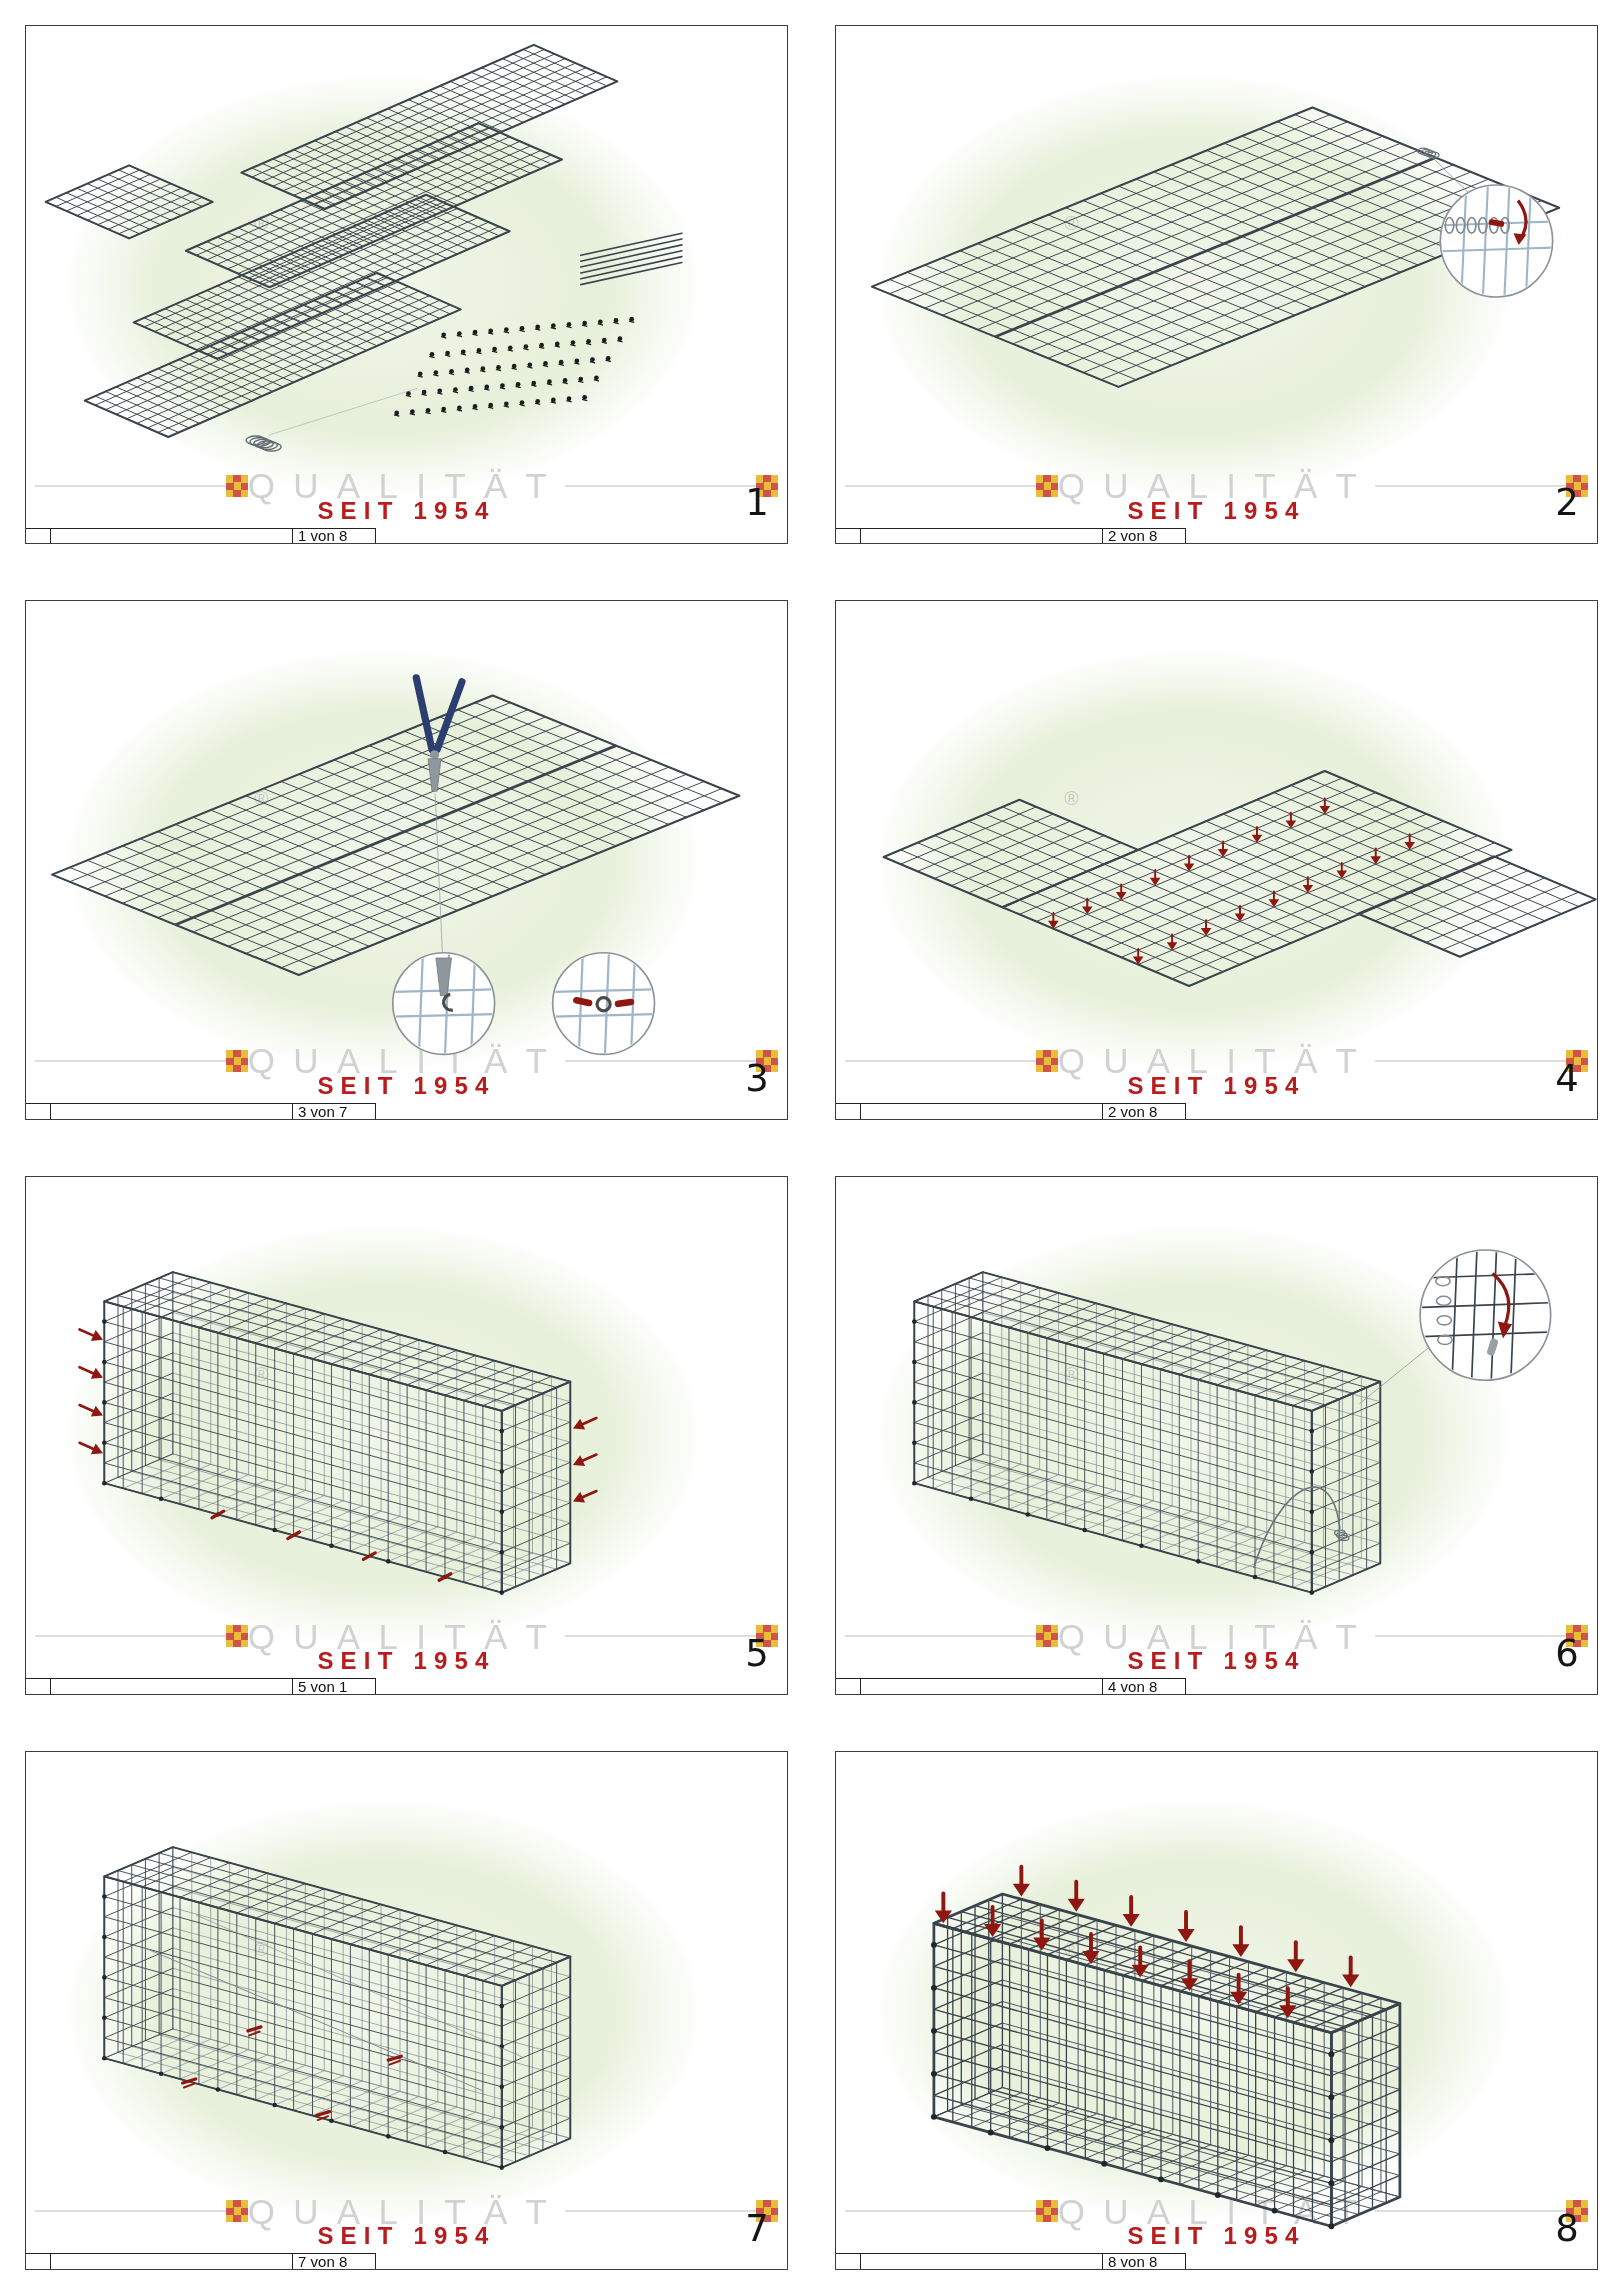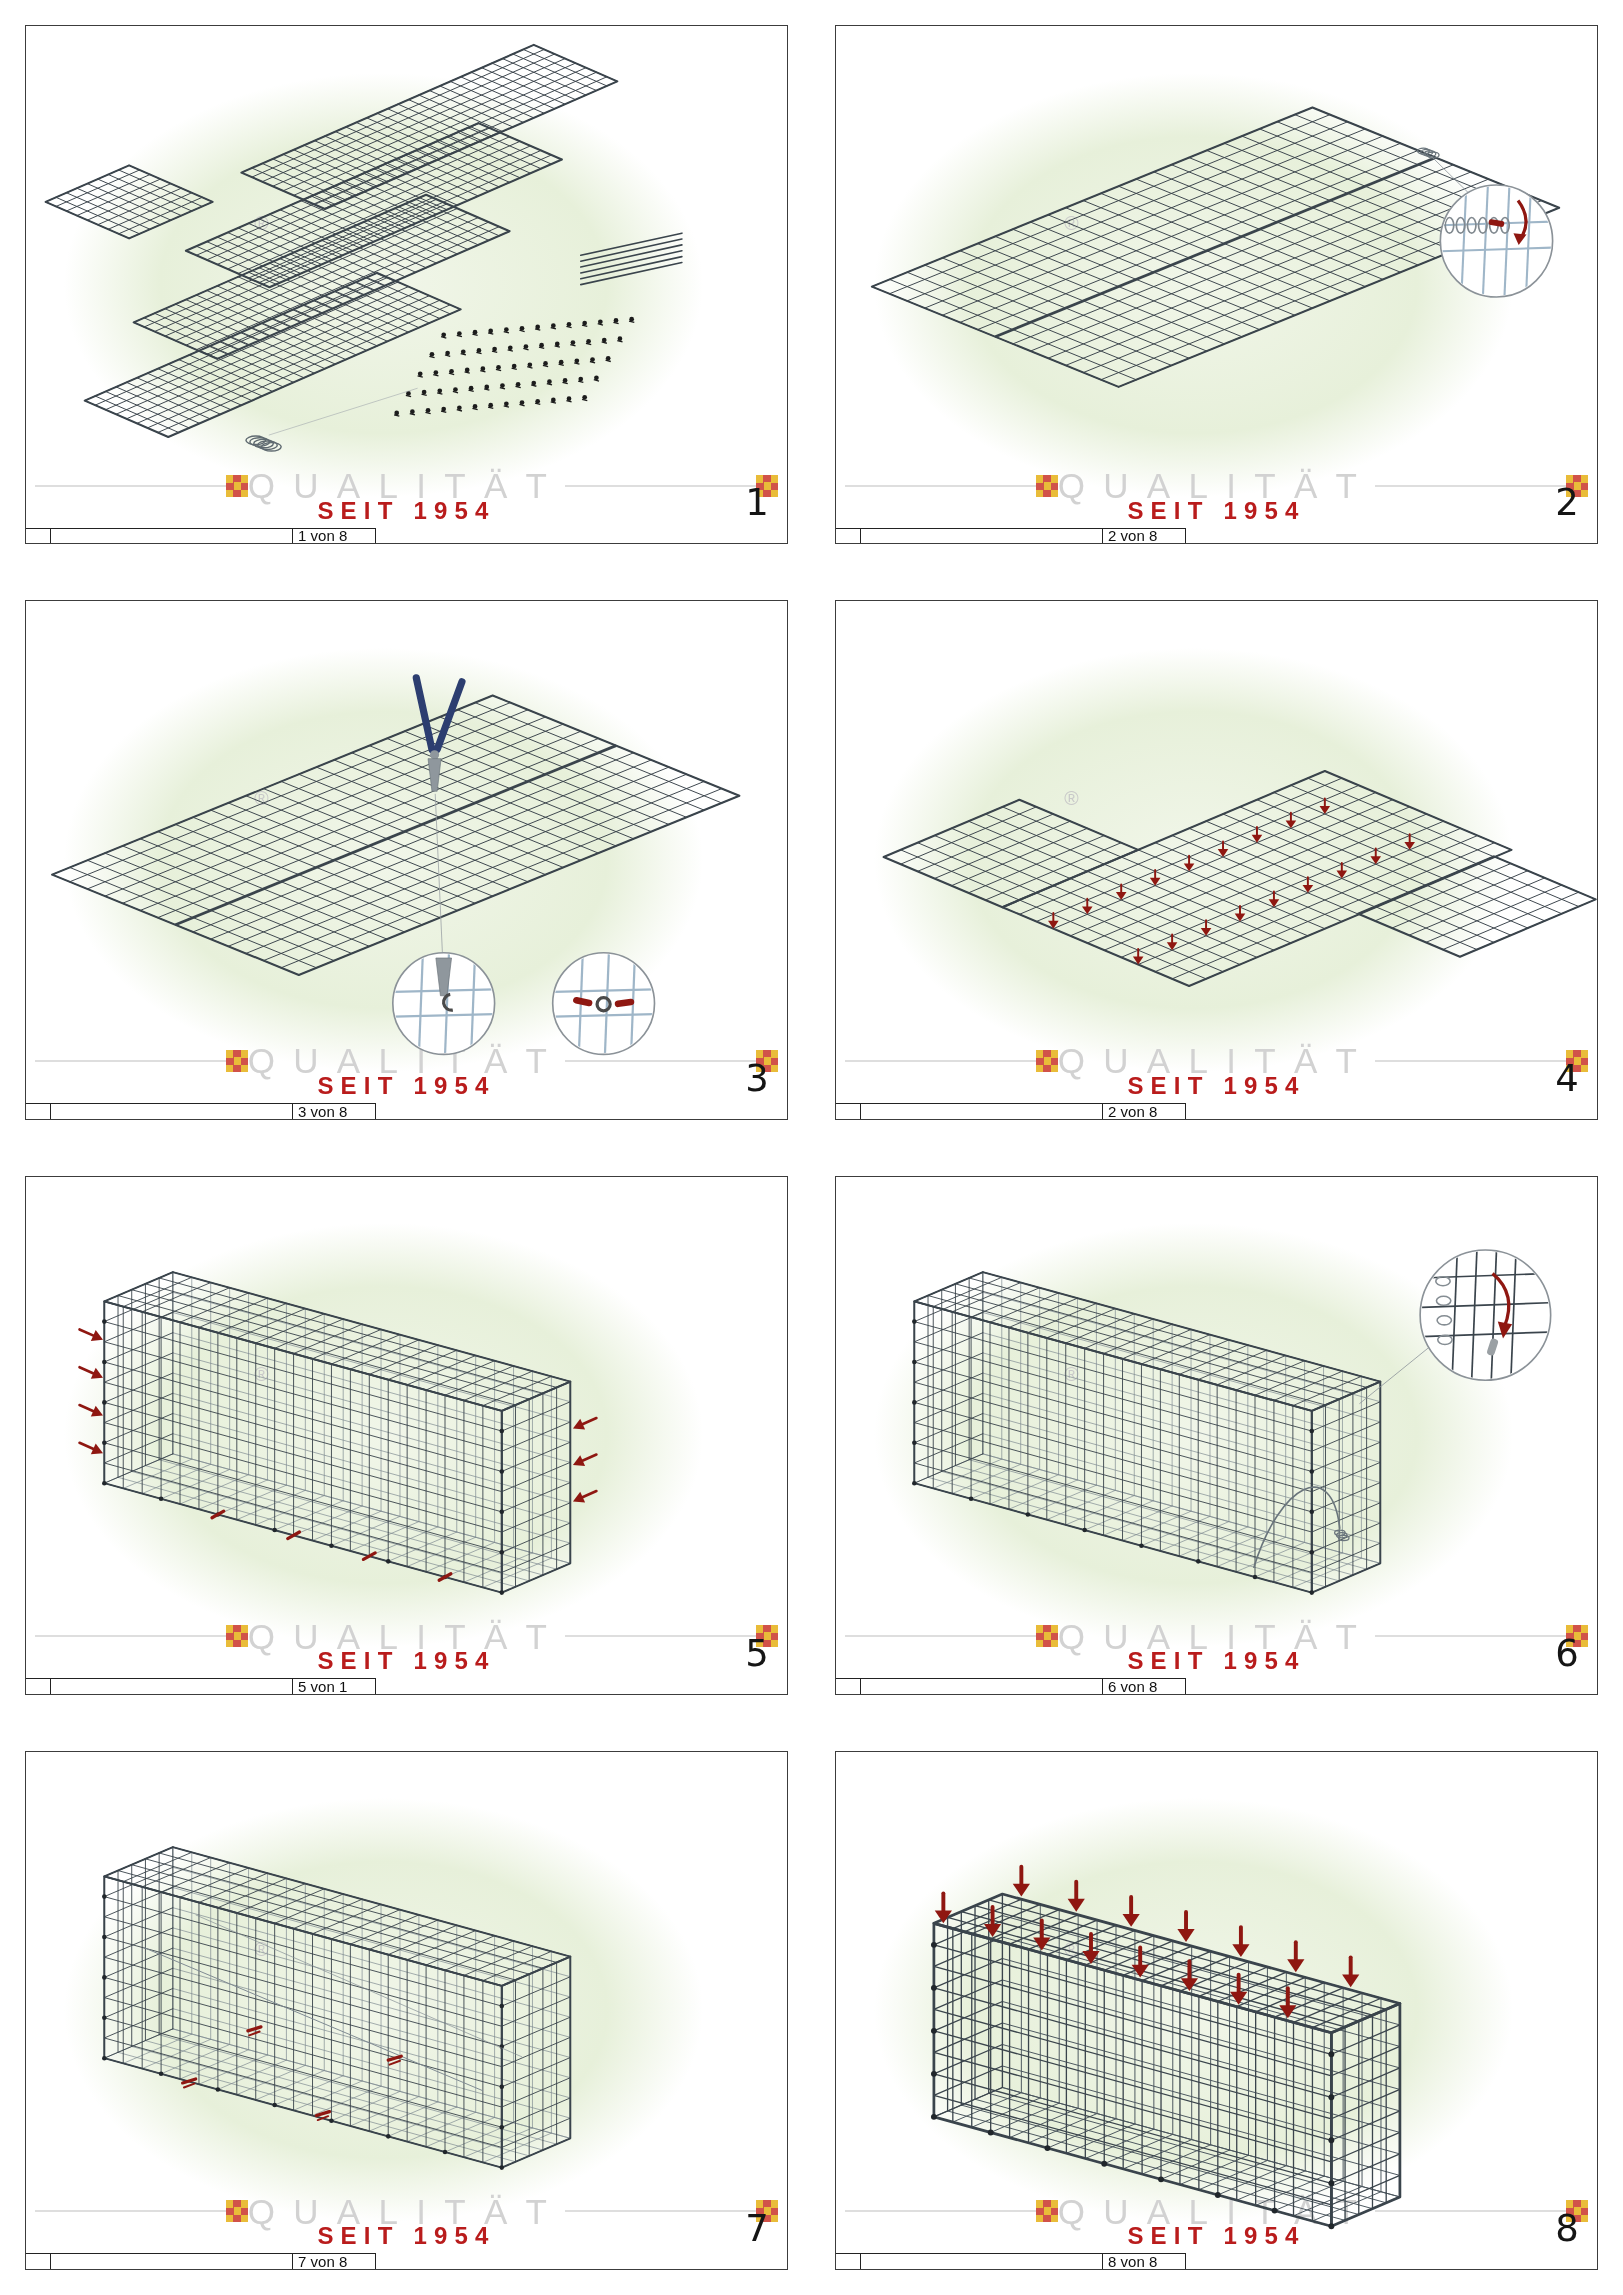--- a/index.html
+++ b/index.html
@@ -567,21 +567,21 @@
           <line x1="933" y1="542" x2="927" y2="698" stroke="#9fb6c8" stroke-width="3.4"></line>
           <circle cx="885" cy="619" r="10" stroke="#4a4a4a" stroke-width="5" fill="none"></circle>
           <rect x="838" y="610" width="30" height="10" rx="5" fill="#8f1711" transform="rotate(12 853 615)"></rect>
           <rect x="902" y="612" width="30" height="10" rx="5" fill="#8f1711" transform="rotate(-8 917 617)"></rect>
         </g>
       </svg>
     <div class="num">3</div>
     <div class="tb">
       <span class="tb-c1"></span>
       <span class="tb-c2"></span>
-      <span class="tb-c3">3 von 8</span>
+      <span class="tb-c3">3 von 7</span>
     </div>
   </section>
 
   <section class="panel">
     <div class="wm">
       <div class="wm-ellipse"></div>
       <div class="wm-reg">®</div>
       <div class="wm-row">
         <span class="wm-rule"></span>
         <span class="checker"></span>
@@ -1155,21 +1155,21 @@
           <ellipse cx="933" cy="250" rx="11" ry="7" stroke="#858d93" stroke-width="2.4" fill="none"></ellipse>
           <path d="M 1006 148 Q 1044 180 1024 230" stroke="#8f1711" stroke-width="5" fill="none"></path>
           <path d="M 1014 222 L 1022 248 L 1036 226 Z" fill="#8f1711"></path>
           <rect x="1000" y="248" width="12" height="26" rx="5" fill="#9aa0a4" transform="rotate(18 1006 261)"></rect>
         </g>
       </svg>
     <div class="num">6</div>
     <div class="tb">
       <span class="tb-c1"></span>
       <span class="tb-c2"></span>
-      <span class="tb-c3">6 von 8</span>
+      <span class="tb-c3">4 von 8</span>
     </div>
   </section>
 
   <section class="panel">
     <div class="wm">
       <div class="wm-ellipse"></div>
       <div class="wm-reg">®</div>
       <div class="wm-row">
         <span class="wm-rule"></span>
         <span class="checker"></span>

